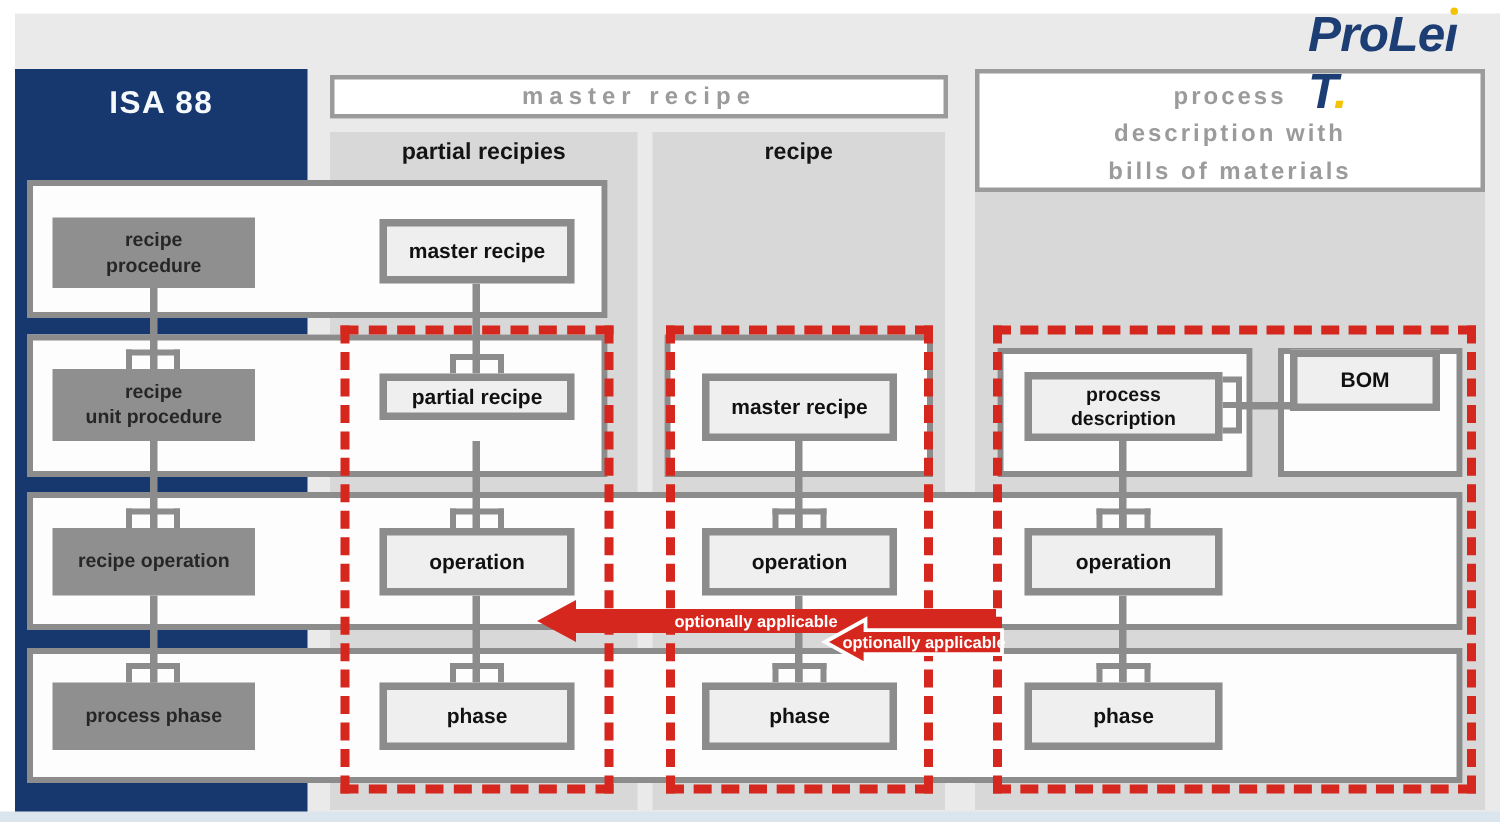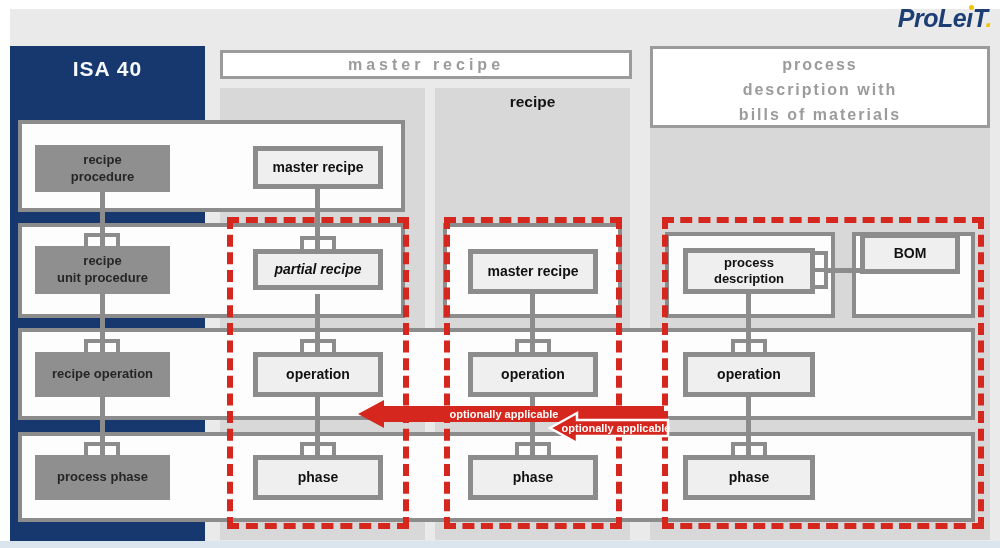--- a/index.html
+++ b/index.html
@@ -40,47 +40,48 @@
   .fork::after{content:"";position:absolute;left:50%;margin-left:-2px;top:0;width:4px;height:9px;background:#8c8c8c;}
   .bracket{position:absolute;left:811px;top:251px;width:17px;height:38px;border:4px solid #8c8c8c;
            box-sizing:border-box;z-index:14;}
   .bracket::after{content:"";position:absolute;left:0;top:50%;margin-top:-2px;width:100%;height:4px;background:#8c8c8c;}
 
   .dashed{position:absolute;border:6px dashed #d5271d;box-sizing:border-box;z-index:30;}
 
   .arrows{position:absolute;left:0;top:0;z-index:40;pointer-events:none;}
   .arrows text{font-family:"Liberation Sans",sans-serif;font-size:11px;font-weight:bold;fill:#ffffff;}
 
-  .logo{position:absolute;left:872px;top:4px;width:120px;text-align:right;z-index:50;
-        color:#1c3e74;font-size:25px;font-weight:bold;font-style:italic;letter-spacing:-0.5px;}
+  .logo{position:absolute;left:872px;top:4px;width:120px;text-align:left;z-index:50;
+        color:#1c3e74;font-size:33px;font-weight:bold;font-style:italic;letter-spacing:-0.5px;}
   .logo-i{position:relative;display:inline-block;}
   .logo-idot{position:absolute;left:45%;top:1px;width:5px;height:5px;border-radius:50%;background:#f3c200;}
   .logo-dot{color:#f3c200;}
 </style>
 </head>
 <body>
 
 <div id="stage">
 
   <div class="abs strip-top"></div>
   <div class="abs strip-left"></div>
   <div class="abs strip-bottom"></div>
 
   <div class="logo">
     <span>ProLe</span><span class="logo-i"><span>ı</span><span class="logo-idot"></span></span><span>T</span><span class="logo-dot">.</span>
   </div>
 
   <div class="abs blue-col">
-    <div class="title">ISA 40</div>
+    <div class="title">ISA 88</div>
   </div>
 
   <div class="panel" style="left:220px;top:88px;width:205px;height:452px;"></div>
   <div class="panel" style="left:435px;top:88px;width:195px;height:452px;"></div>
   <div class="panel" style="left:650px;top:128px;width:340px;height:412px;"></div>
 
+  <div class="panel-label" style="left:220px;top:93px;width:205px;">partial recipies</div>
   <div class="panel-label" style="left:435px;top:93px;width:195px;">recipe</div>
 
   <div class="hdr hdr-master">master recipe</div>
   <div class="hdr hdr-process">process
 description with
 bills of materials</div>
 
   <div class="band" style="left:18px;top:120px;width:387px;height:92px;"></div>
   <div class="band" style="left:18px;top:223px;width:387px;height:95px;"></div>
   <div class="band" style="left:443px;top:223px;width:179px;height:95px;"></div>
@@ -115,21 +116,21 @@
   <div class="hline" style="left:825px;top:268px;width:38px;"></div>
 
   <div class="gbox" style="left:35px;top:145px;width:135px;height:47px;">recipe
 procedure</div>
   <div class="gbox" style="left:35px;top:246px;width:135px;height:48px;">recipe
 unit procedure</div>
   <div class="gbox" style="left:35px;top:352px;width:135px;height:45px;text-align:center;">recipe operation</div>
   <div class="gbox" style="left:35px;top:455px;width:135px;height:45px;">process phase</div>
 
   <div class="cbox" style="left:253px;top:146px;width:130px;height:43px;">master recipe</div>
-  <div class="cbox" style="left:253px;top:249px;width:130px;height:41px;font-style:italic;">partial recipe</div>
+  <div class="cbox" style="left:253px;top:249px;width:130px;height:31px;">partial recipe</div>
   <div class="cbox" style="left:253px;top:352px;width:130px;height:45px;">operation</div>
   <div class="cbox" style="left:253px;top:455px;width:130px;height:45px;">phase</div>
 
   <div class="cbox" style="left:468px;top:249px;width:130px;height:45px;">master recipe</div>
   <div class="cbox" style="left:468px;top:352px;width:130px;height:45px;">operation</div>
   <div class="cbox" style="left:468px;top:455px;width:130px;height:45px;">phase</div>
 
   <div class="cbox small" style="left:683px;top:248px;width:132px;height:46px;">process
 description</div>
   <div class="cbox" style="left:860px;top:233px;width:100px;height:41px;">BOM</div>

